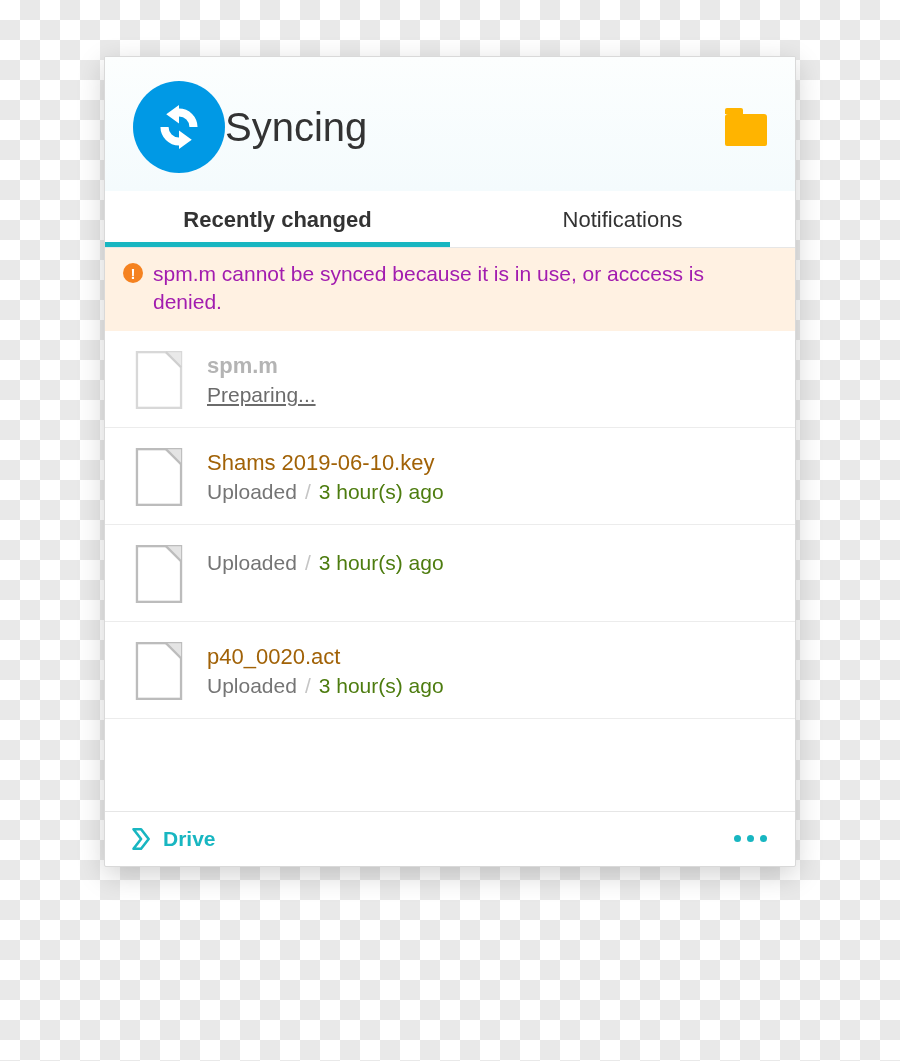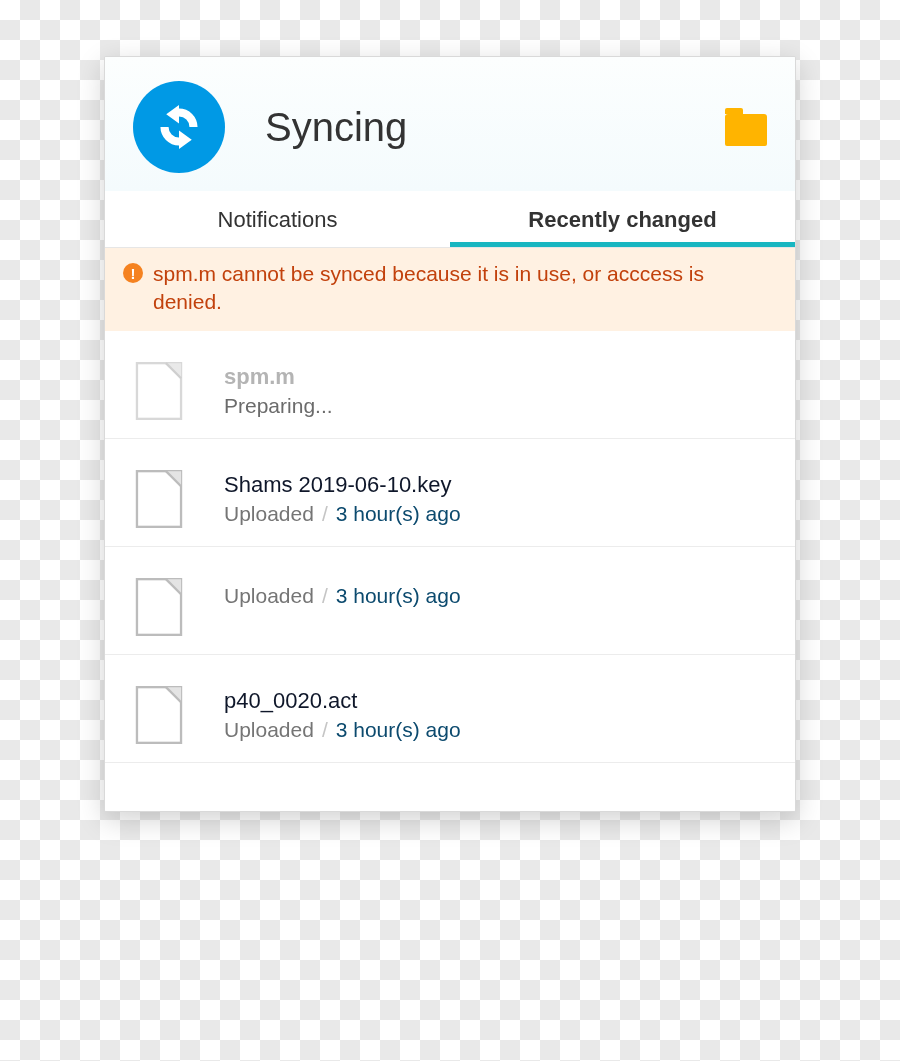--- a/index.html
+++ b/index.html
@@ -41,21 +41,20 @@
     align-items: center;
   }
   .sync-icon {
     width: 92px; height: 92px; border-radius: 50%;
     background: #0099e5;
     display: flex; align-items: center; justify-content: center;
   }
   .title {
     font-size: 40px;
     color: #333;
-    margin-left: 40px;
     font-weight: 400;
     flex: 1;
   }
   .folder-btn {
     width: 42px; height: 32px;
     background: #ffb400;
     border-radius: 3px 3px 2px 2px;
     position: relative;
     cursor: pointer;
     margin-top: 6px;
@@ -101,45 +100,45 @@
     width: 20px; height: 20px; border-radius: 50%;
     background: #f58220;
     color: #fff;
     font-weight: 700;
     font-size: 15px;
     display: flex; align-items: center; justify-content: center;
     flex-shrink: 0;
     margin-top: 3px;
   }
   .warn-text {
-    color: #c2410c;
+    color: #a21caf;
     font-size: 21px;
     line-height: 1.35;
   }
 
   
   .list-wrap { position: relative; }
   .list { background: #fff; height: 480px; overflow: hidden; }
   .row {
     display: flex;
     align-items: flex-start;
-    padding: 31px 18px 18px 28px;
+    padding: 20px 18px 18px 28px;
     border-bottom: 1px solid #ececec;
-    gap: 39px;
+    gap: 22px;
   }
   .row.dim .file-icon rect { stroke: #d8d8d8; }
   .row.dim .file-icon polygon { fill: #e9e9e9; }
   .file-icon { width: 52px; flex-shrink: 0; }
   .file-meta { padding-top: 2px; }
-  .fname { font-size: 22px; color: #0f172a; }
+  .fname { font-size: 22px; color: #a16207; }
   .row.dim .fname { color: #b4b4b4; font-weight: 600; }
   .fstatus { font-size: 21px; color: #757575; margin-top: 4px; }
-  .row.dim .fstatus { color: #6b6b6b; }
+  .row.dim .fstatus { color: #6b6b6b; text-decoration: underline; }
   .sep { color: #c5c5c5; padding: 0 8px; }
-  .ago { color: #0c4a6e; }
+  .ago { color: #4d7c0f; }
 
   
   .footer {
     border-top: 1px solid #e6e6e6;
     display: flex;
     align-items: center;
     padding: 14px 22px;
     gap: 10px;
   }
   .drive-label {
@@ -165,22 +164,22 @@
       <svg width="58" height="58" viewBox="0 0 100 100">
         <path d="M50 18 A32 32 0 0 1 82 50 L68 50 A18 18 0 0 0 50 32 L50 44 L28 28 L50 12 Z" fill="#fff"></path>
         <path d="M50 82 A32 32 0 0 1 18 50 L32 50 A18 18 0 0 0 50 68 L50 56 L72 72 L50 88 Z" fill="#fff"></path>
       </svg>
     </div>
     <div class="title">Syncing</div>
     <div class="folder-btn"></div>
   </div>
 
   <div class="tabs">
+    <div class="tab active">Recently changed</div>
     <div class="tab">Notifications</div>
-    <div class="tab active">Recently changed</div>
   </div>
 
   <div class="warning">
     <div class="warn-icon">!</div>
     <div class="warn-text">spm.m cannot be synced because it is in use, or acccess is denied.</div>
   </div>
 
   <div class="list-wrap">
 
     <div class="list">
@@ -235,14 +234,26 @@
           <div class="fstatus">
             <span>Uploaded</span><span class="sep">/</span><span class="ago">3 hour(s) ago</span>
           </div>
         </div>
       </div>
 
 
     </div>
   </div>
 
+  <div class="footer">
+    <svg width="26" height="26" viewBox="0 0 24 24">
+      <path d="M6 3 L13 3 L20 12 L13 21 L6 21 L13 12 Z" fill="none" stroke="#18b6c1" stroke-width="2.4" stroke-linejoin="round"></path>
+    </svg>
+    <div class="drive-label">Drive</div>
+    <div class="spacer"></div>
+    <div class="more">
+      <span></span>
+        <span></span>
+        <span></span>
+    </div>
+  </div>
 
 </div>
 
 </body></html>

